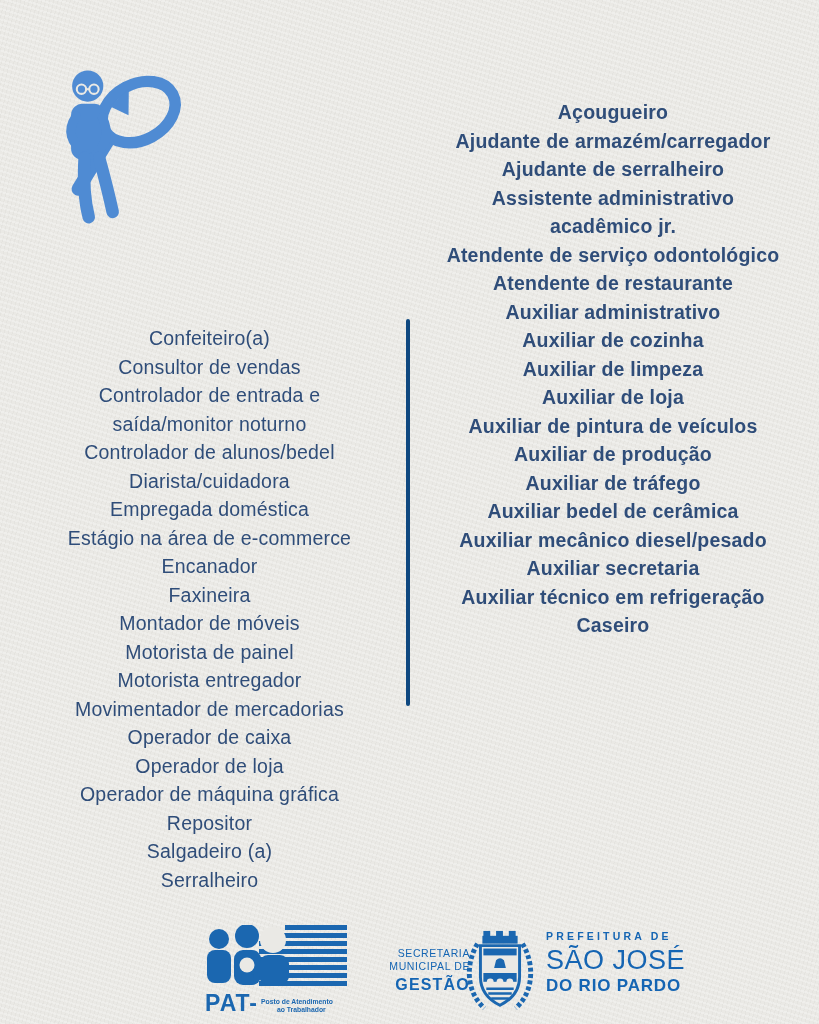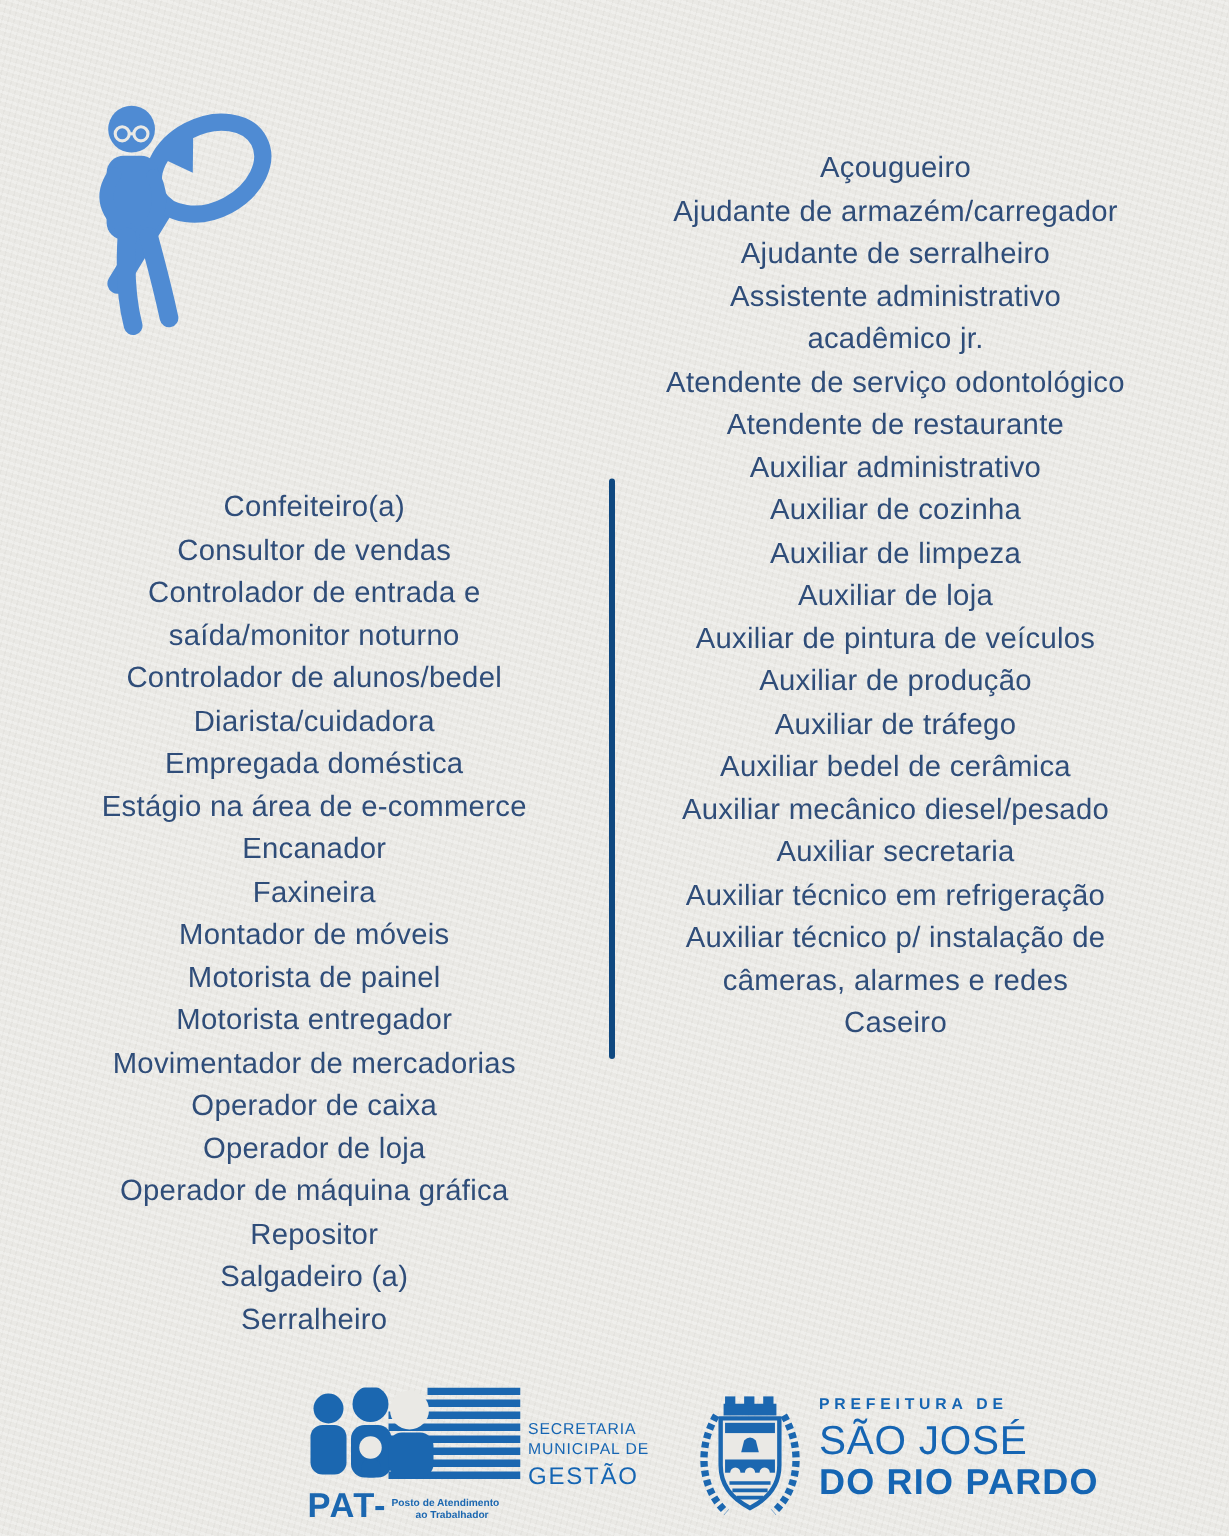--- a/index.html
+++ b/index.html
@@ -18,40 +18,40 @@
       repeating-linear-gradient(17deg, rgba(255,255,255,.25) 0 2px, rgba(0,0,0,0) 2px 5px),
       repeating-linear-gradient(104deg, rgba(120,118,110,.05) 0 1px, rgba(0,0,0,0) 1px 4px),
       var(--paper);
   }
   .jobs{
     position:absolute;text-align:center;color:var(--text);
     font-size:19.5px;line-height:28.5px;letter-spacing:.2px;
   }
   .job-line{white-space:pre-line;}
   .left-col{left:12px;top:324px;width:395px;}
-  .right-col{left:402px;top:98px;width:390px;}
+  .right-col{left:418px;top:98px;width:390px;font-weight:bold;}
   .divider{
     position:absolute;left:406px;top:319px;width:4px;height:387px;
     background:var(--divider);border-radius:2px;
   }
   .hero-icon{position:absolute;left:52px;top:58px;width:138px;height:182px;}
   
   .footer{position:absolute;left:0;top:920px;width:819px;height:100px;}
   .pat-logo{position:absolute;left:197px;top:5px;width:150px;height:92px;}
   .secretaria{
-    position:absolute;left:352px;top:27px;width:118px;
+    position:absolute;left:352px;top:27px;width:118px;text-align:right;
     color:var(--logo-blue2);line-height:1.25;
   }
   .secretaria .s1,.secretaria .s2{font-size:10.5px;letter-spacing:.6px;}
-  .secretaria .s3{font-size:16px;font-weight:normal;letter-spacing:1.2px;margin-top:2px;}
+  .secretaria .s3{font-size:16px;font-weight:bold;letter-spacing:1.2px;margin-top:2px;}
   .brasao{position:absolute;left:461px;top:8px;width:78px;height:90px;}
   .prefeitura{position:absolute;left:546px;top:11px;color:var(--logo-blue2);line-height:1;}
   .prefeitura .p1{font-size:10.5px;font-weight:bold;letter-spacing:3.2px;margin-bottom:5px;}
   .prefeitura .p2{font-size:27px;font-weight:normal;letter-spacing:.5px;}
-  .prefeitura .p3{font-size:24px;font-weight:bold;letter-spacing:.8px;margin-top:3px;text-align:right;}
+  .prefeitura .p3{font-size:17px;font-weight:bold;letter-spacing:.8px;margin-top:3px;}
 </style>
 </head>
 <body>
 
 <div class="page">
 
   <div class="hero-icon">
     <svg viewBox="0 0 130 175" width="138" height="182">
 
       <line x1="52" y1="80" x2="24" y2="126" stroke="var(--icon-blue)" stroke-width="13" stroke-linecap="round"></line>
@@ -111,22 +111,20 @@
       <div class="job-line">Auxiliar de cozinha</div>
       <div class="job-line">Auxiliar de limpeza</div>
       <div class="job-line">Auxiliar de loja</div>
       <div class="job-line">Auxiliar de pintura de veículos</div>
       <div class="job-line">Auxiliar de produção</div>
       <div class="job-line">Auxiliar de tráfego</div>
       <div class="job-line">Auxiliar bedel de cerâmica</div>
       <div class="job-line">Auxiliar mecânico diesel/pesado</div>
       <div class="job-line">Auxiliar secretaria</div>
       <div class="job-line">Auxiliar técnico em refrigeração</div>
-      <div class="job-line">Auxiliar técnico p/ instalação de
-câmeras, alarmes e redes</div>
       <div class="job-line">Caseiro</div>
     </div>
 
   <div class="divider"></div>
 
   <div class="footer">
 
     <div class="pat-logo">
       <svg viewBox="0 0 150 92" width="150" height="92">
 

